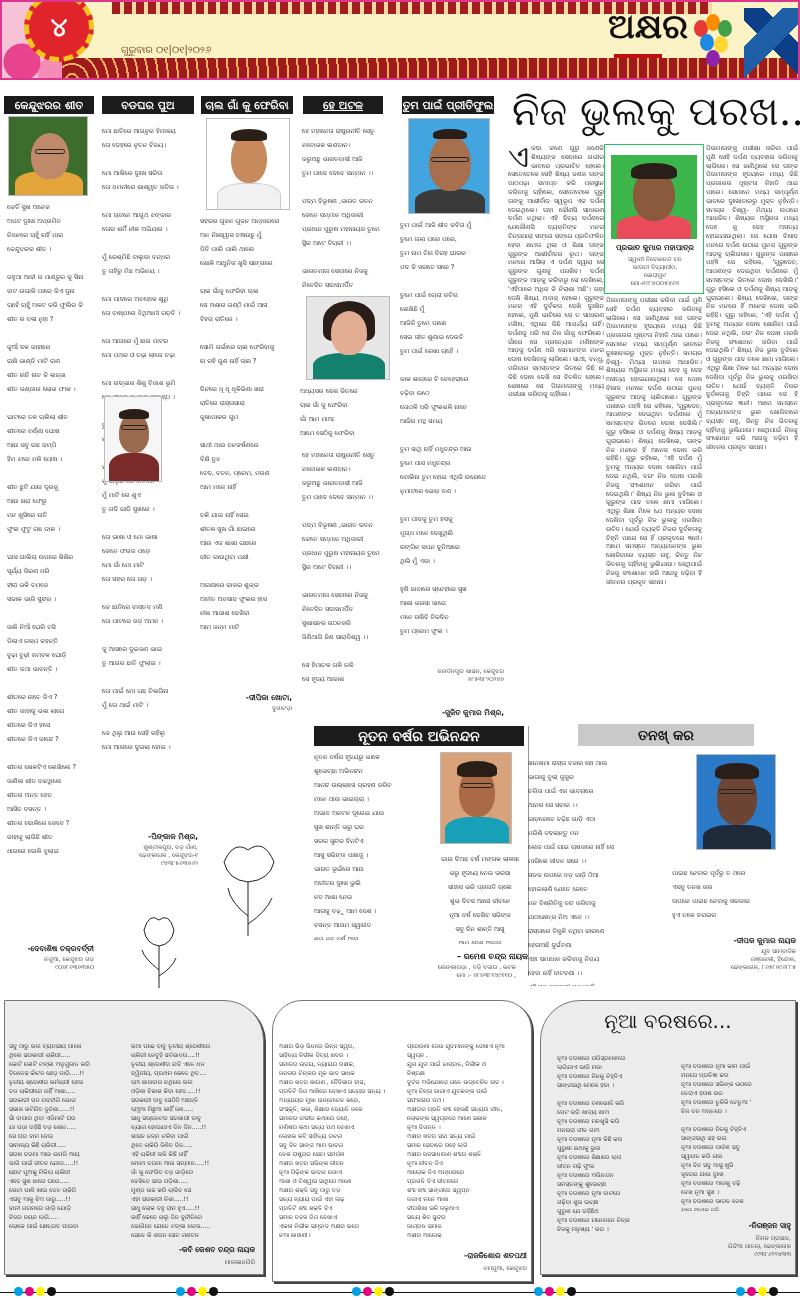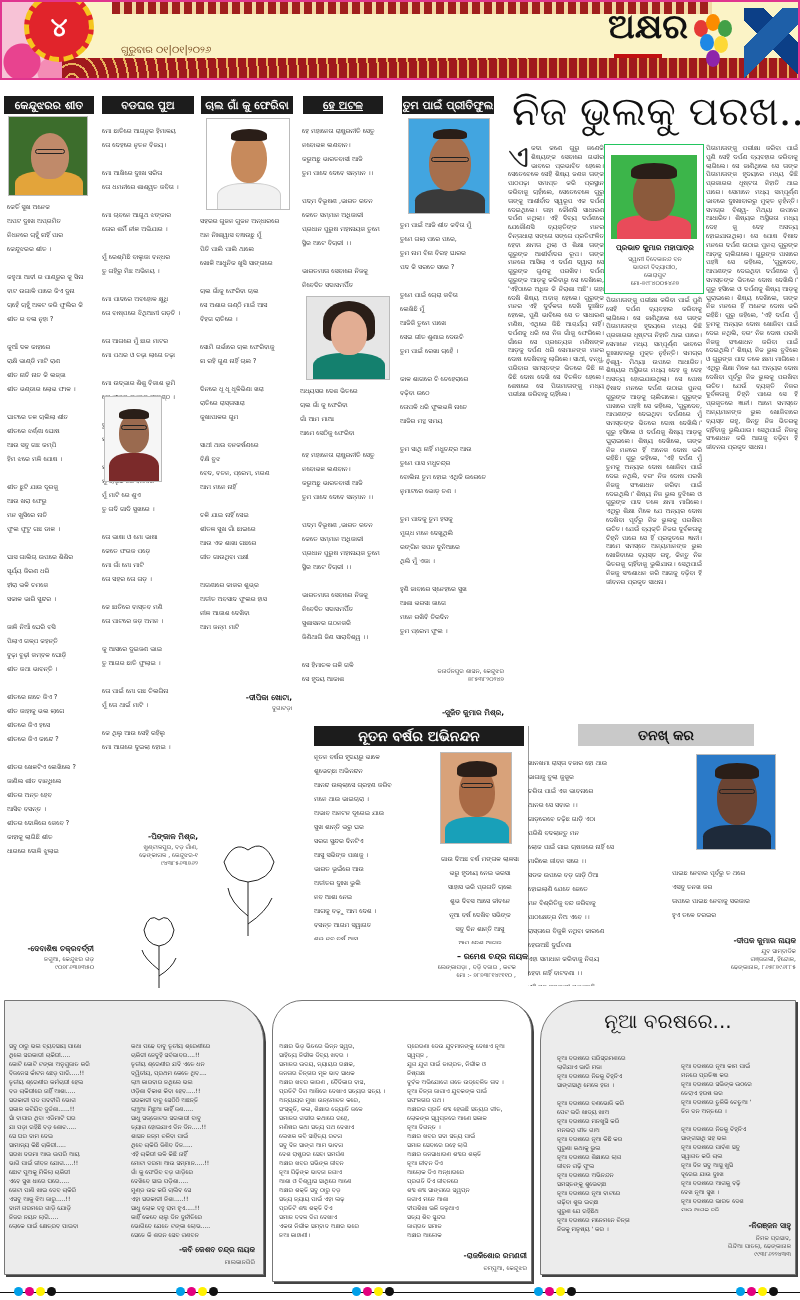--- a/index.html
+++ b/index.html
@@ -667,21 +667,21 @@
 ଆଲୋକ ଦିଏ ଅନ୍ଧାରରେ
 ପ୍ରଗତି ଦିଏ ଜୀବନରେ
 ଶବ୍ଦ ଶବ୍ଦ ସାଙ୍ଗରେ ସ୍ୱପ୍ନ
 ଜଗାଏ ମନେ ଆଶା
 ଦୀପଶିଖା ଭଳି ଜଳୁଥାଏ
 ସତ୍ୟ ଶିବ ସୁନ୍ଦର
 ଜାଗ୍ରତ ସମାଜ
 ଅକ୍ଷର ଆଲୋକ
 ସାହସ ନିର୍ଭୀକ ସାହସେ କେତେ
 ଯେହ ପ୍ରତିଷ୍ଠାଏହିବ ।</div>
-  <div class="abs byline" style="left:100px;top:250px;width:154px;">-ରାଜକିଶୋର ରମଣରୀ</div>
+  <div class="abs byline" style="left:100px;top:250px;width:154px;">-ରାଜକିଶୋର ଶତପଥୀ</div>
   <div class="abs byline-sub" style="left:100px;top:263px;width:154px;">ଚମ୍ପୁଆ, କେନ୍ଦୁଝର</div>
 </div>
 
 <div class="abs bottom-card right" style="left:540px;top:1000px;width:256px;height:275px;">
   <div class="bc-title" style="margin-top:8px;">ନୂଆ ବରଷରେ...</div>
   <div class="abs poem" style="left:16px;top:52px;width:118px;height:184px;font-size:6px;line-height:9px;">ନୂଆ ବରଷରେ ପରିସ୍ରମଣରେ
 ଲାଗିଯାଏ ଭାରି ମଜା
 ନୂଆ ବରଷରେ ନିଜକୁ ଚିହ୍ନିଏ
 ସାଙ୍ଗସାଥି ମେଳେ ହଜା ।
 

